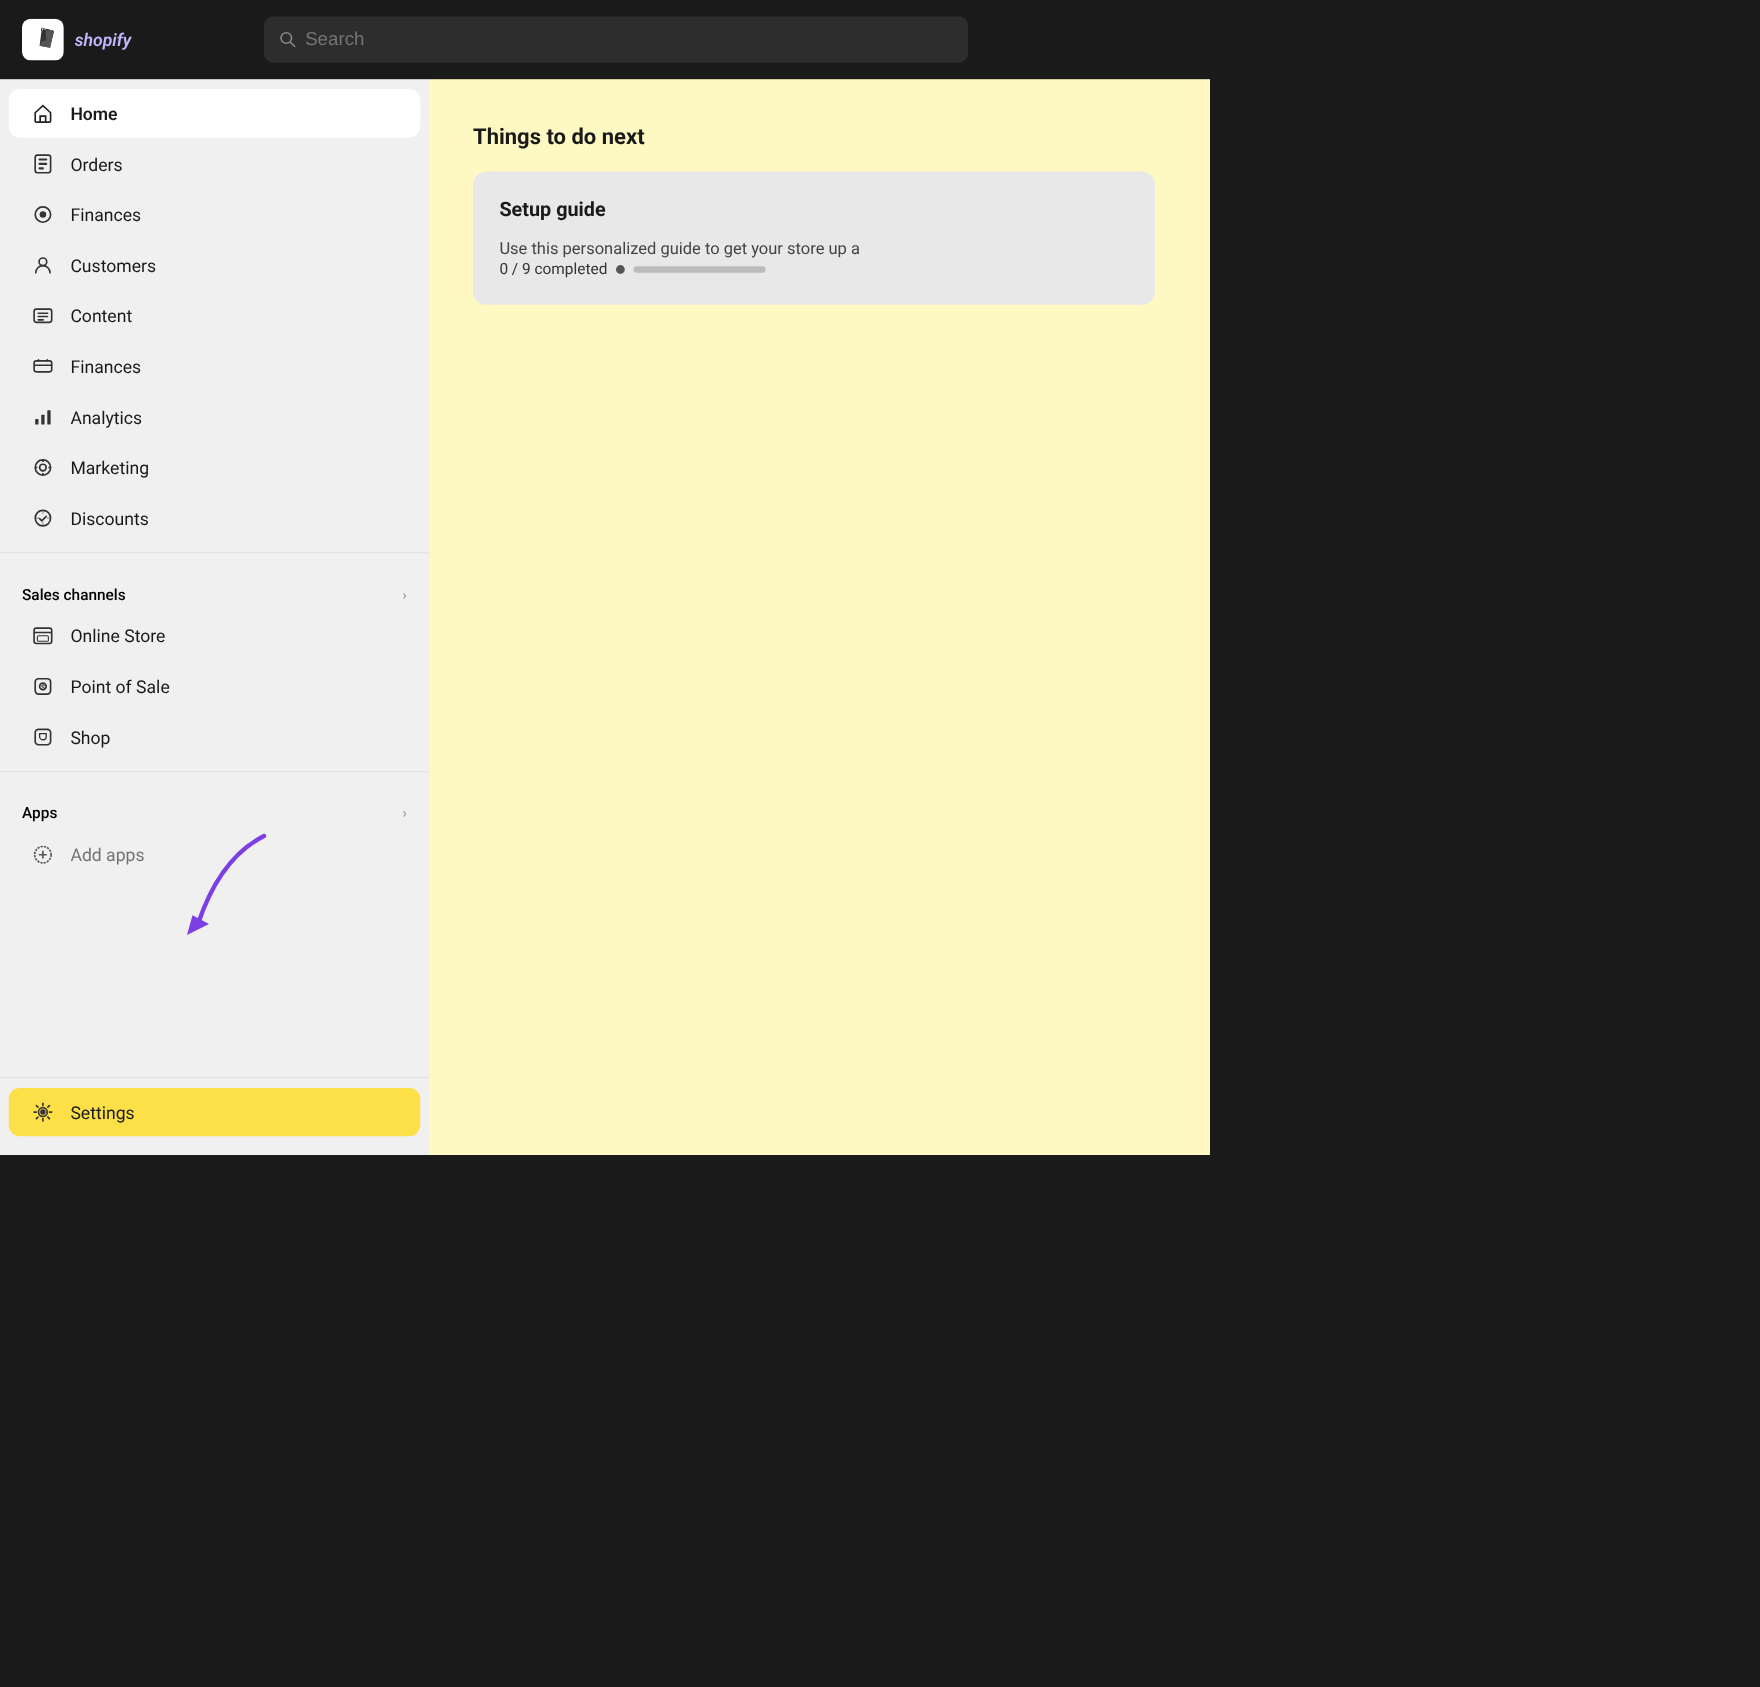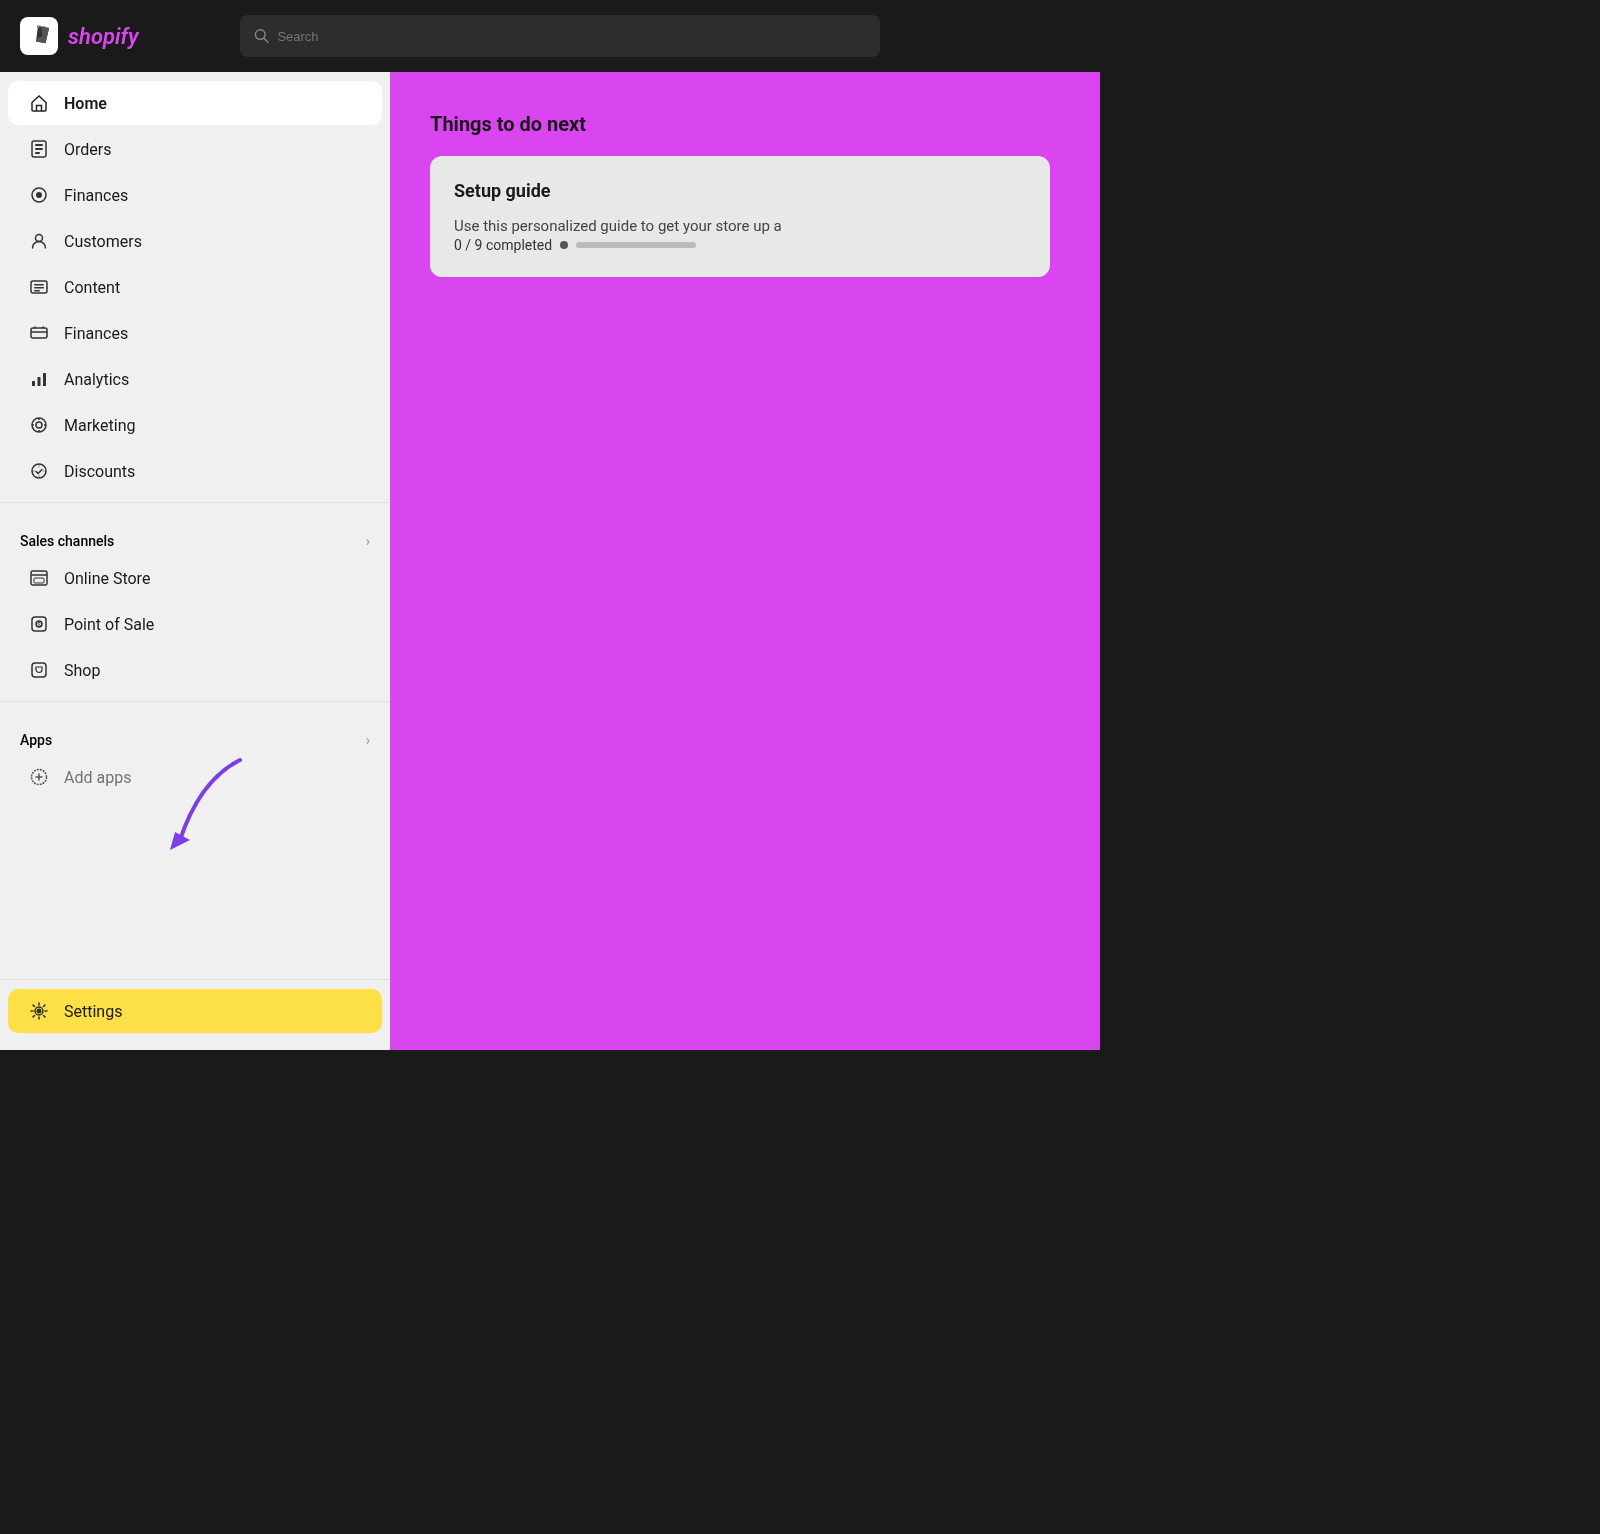--- a/index.html
+++ b/index.html
@@ -27,22 +27,22 @@
       gap: 10px;
       min-width: 200px;
     }
 
     .shopify-logo-icon {
       width: 38px;
       height: 38px;
     }
 
     .logo-text {
-      color: #d946ef;
-      font-size: 22px;
+      color: #c4b5fd;
+      font-size: 16px;
       font-weight: 600;
       font-style: italic;
     }
 
     .search-bar {
       flex: 1;
       max-width: 640px;
       background: #2d2d2d;
       border-radius: 8px;
       height: 42px;
@@ -50,21 +50,21 @@
       align-items: center;
       padding: 0 14px;
       gap: 8px;
     }
 
     .search-bar input {
       background: transparent;
       border: none;
       outline: none;
       color: #a3a3a3;
-      font-size: 13px;
+      font-size: 17px;
       width: 100%;
     }
 
     
     .main-layout {
       display: flex;
       height: calc(100% - 72px);
     }
 
     
@@ -137,21 +137,21 @@
     
     .settings-item {
       margin-top: auto;
       border-top: 1px solid #e0e0e0;
       padding: 8px 0;
     }
 
     
     .content-area {
       flex: 1;
-      background: #d946ef;
+      background: #fef9c3;
       padding: 40px;
       position: relative;
     }
 
     .things-title {
       font-size: 20px;
       font-weight: 700;
       color: #1a1a1a;
       margin-bottom: 20px;
     }

